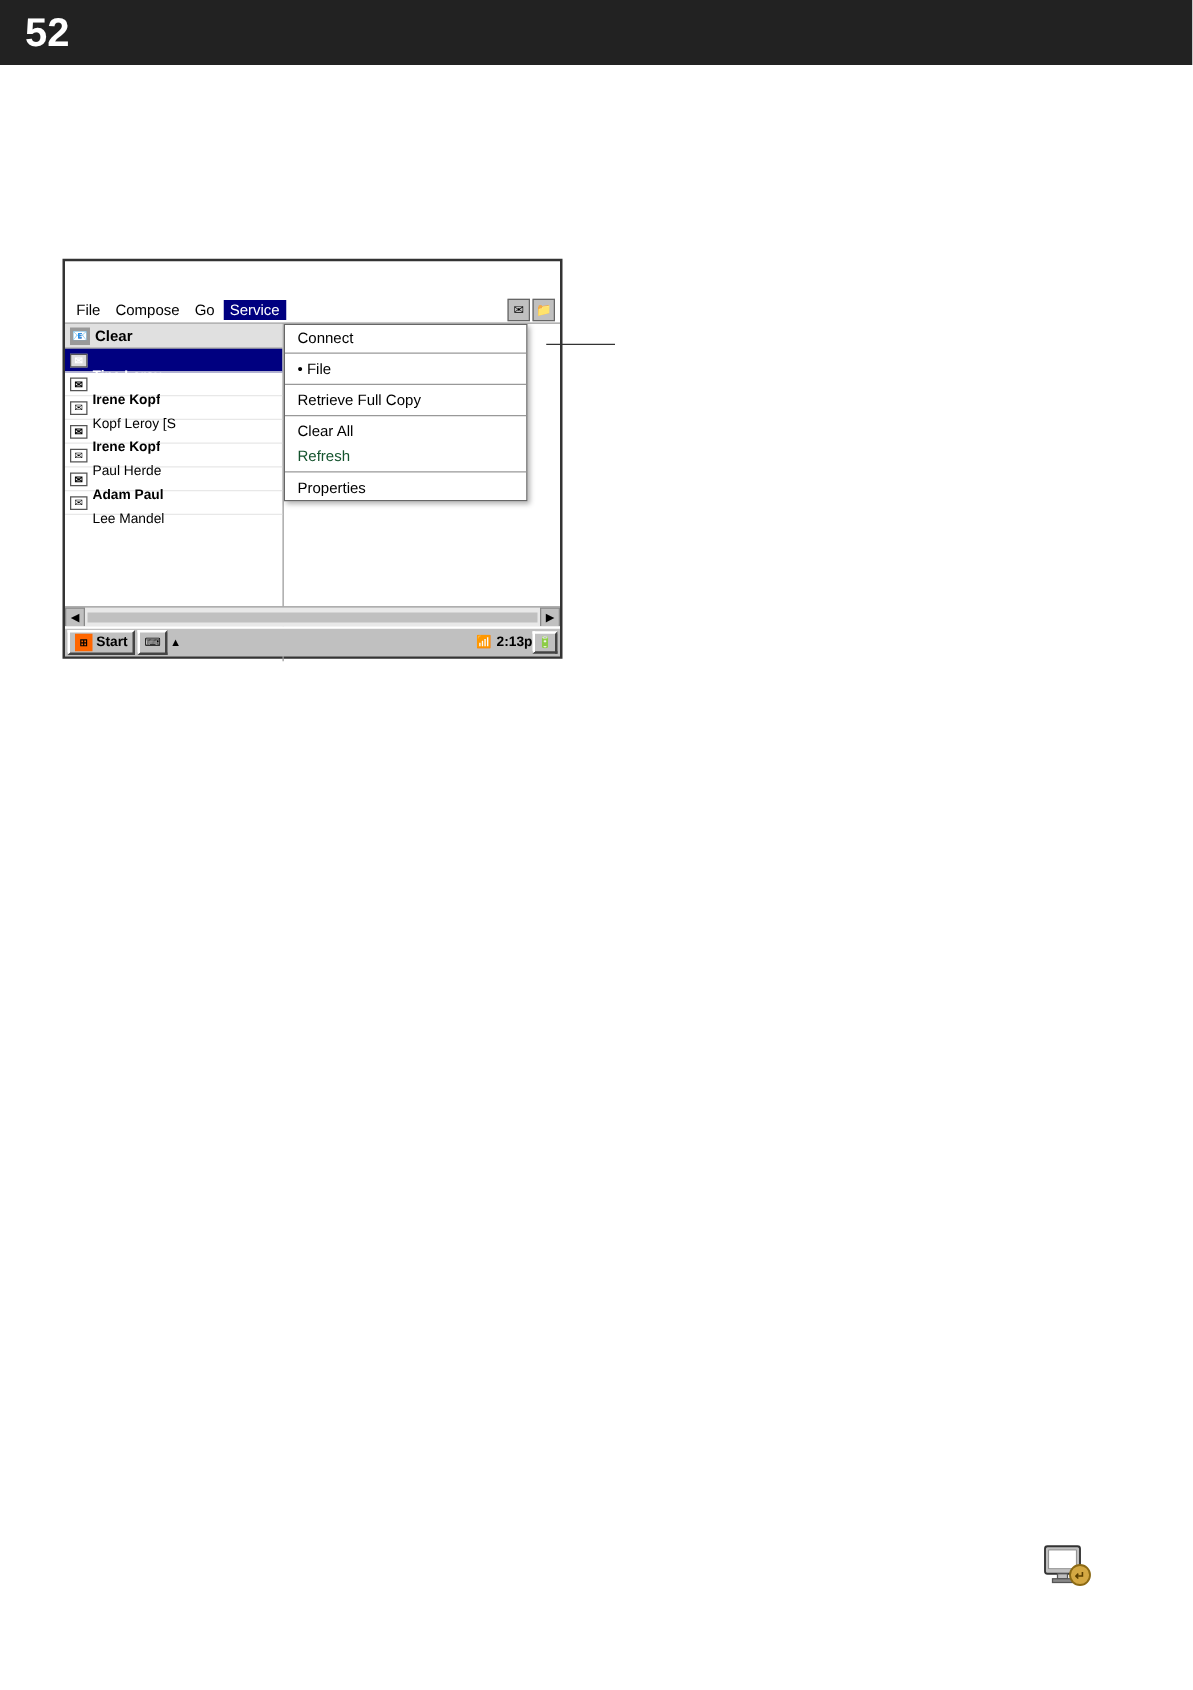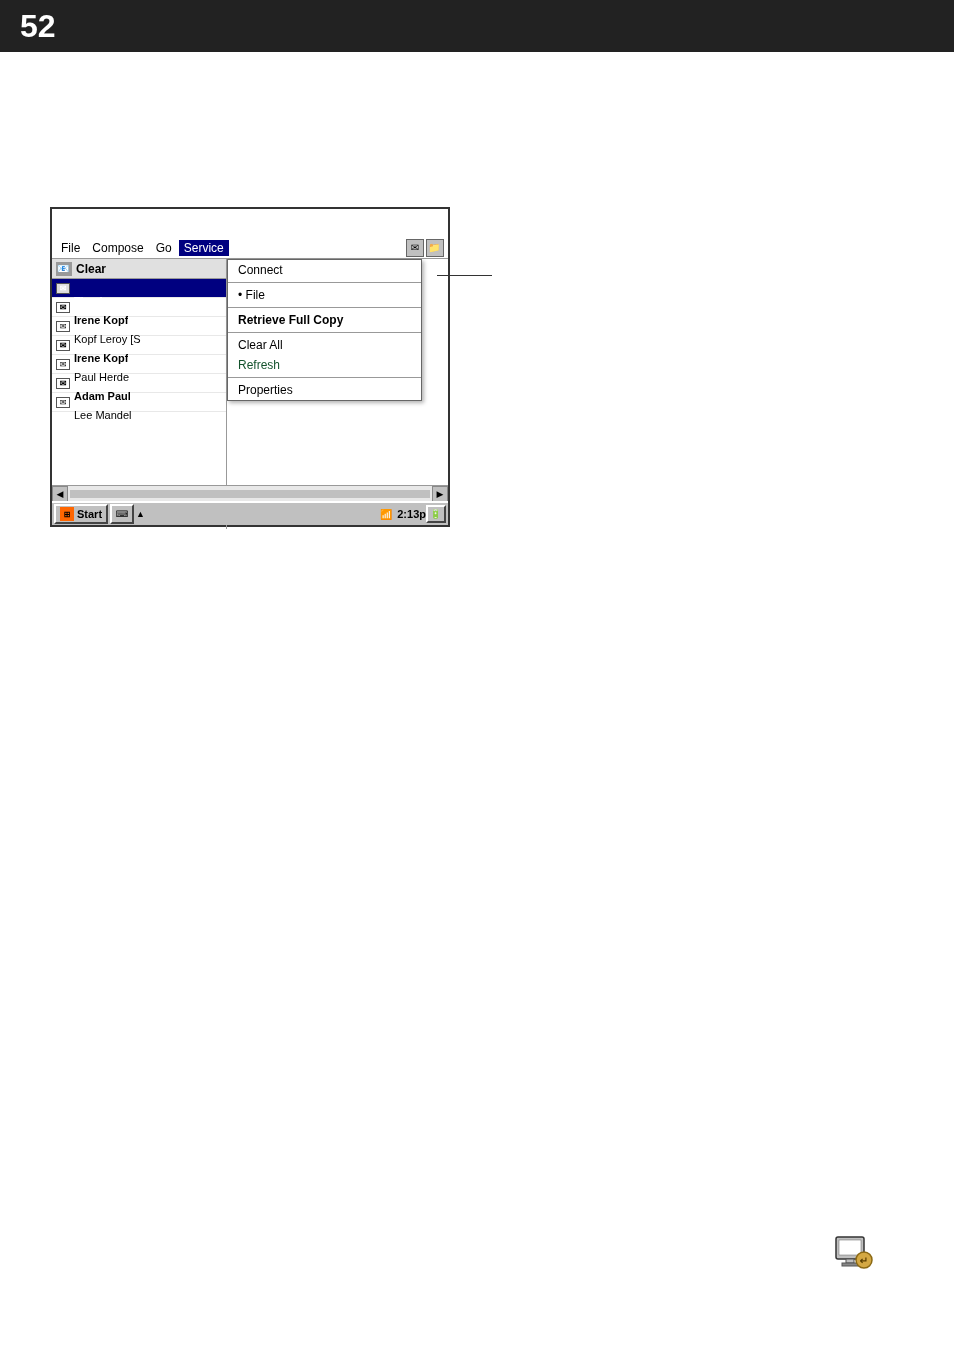--- a/index.html
+++ b/index.html
@@ -173,21 +173,21 @@
       box-shadow: 2px 2px 4px rgba(0,0,0,0.3);
       z-index: 10;
     }
     .dropdown-item {
       padding: 3px 10px;
       font-size: 12px;
       cursor: pointer;
       white-space: nowrap;
     }
     .dropdown-item.bold {
-      font-weight: bold;
+      font-weight: normal;
     }
     .dropdown-item.disabled {
       color: #14532d;
       cursor: default;
     }
     .dropdown-separator {
       height: 1px;
       background: #999;
       margin: 2px 0;
     }

